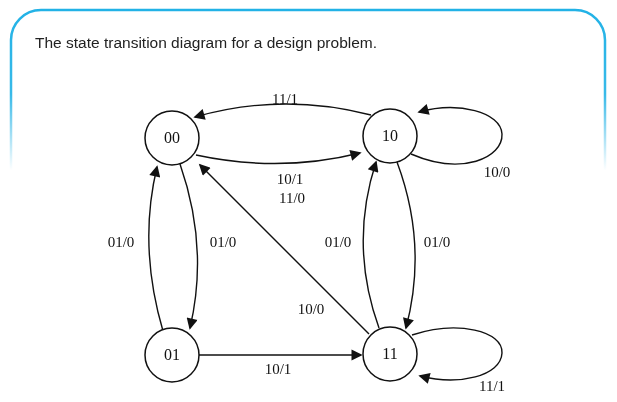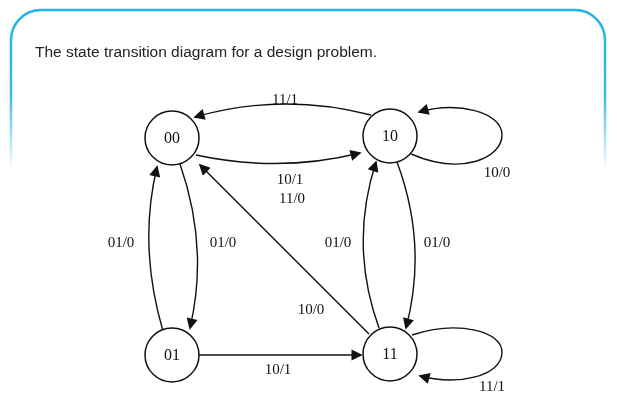--- a/index.html
+++ b/index.html
@@ -21,21 +21,21 @@
     top: 22px;
     font-family: "Liberation Sans", sans-serif;
     font-weight: bold;
     font-size: 14.5px;
     letter-spacing: -0.2px;
     color: #141414;
   }
   .fig-caption {
     position: absolute;
     left: 35px;
-    top: 43px;
+    top: 34px;
     font-family: "Liberation Sans", sans-serif;
     font-size: 15.5px;
     color: #222222;
   }
   svg.diagram {
     position: absolute;
     left: 0;
     top: 0;
   }
   .edge {

